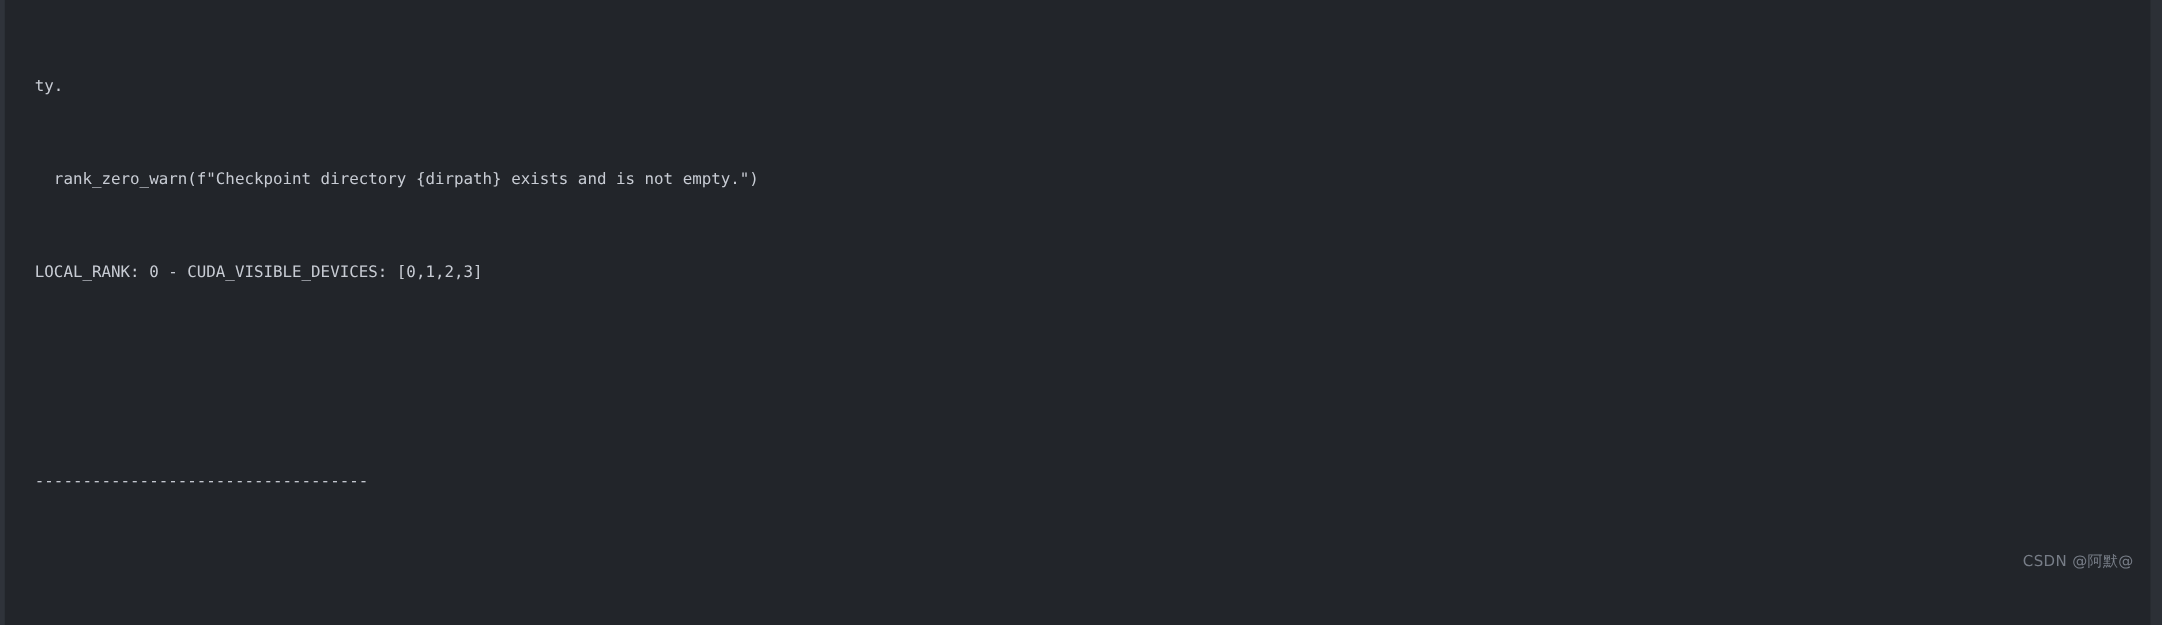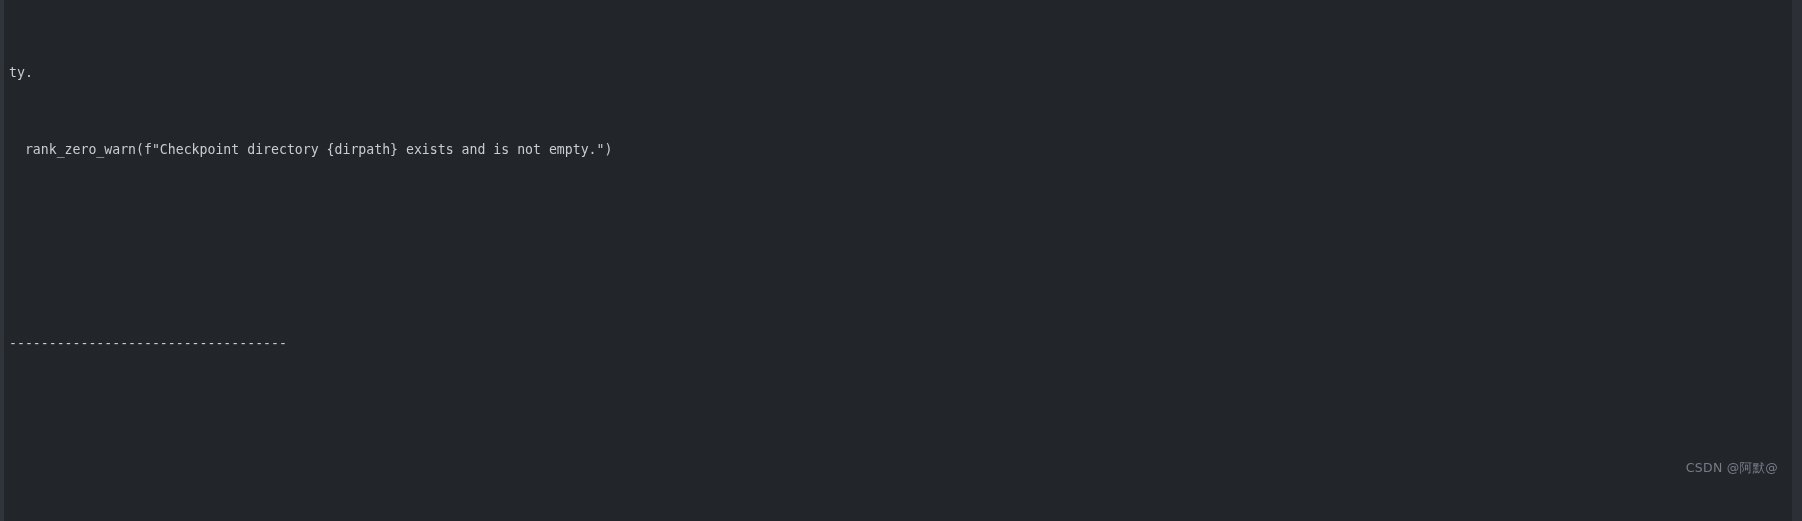--- a/index.html
+++ b/index.html
@@ -40,20 +40,21 @@
     position: absolute;
     left: 9px;
     top: 5px;
     right: 0;
     white-space: pre;
   }
   .line {
     height: 19.35px;
     white-space: pre;
     overflow: visible;
+    margin-left: 20px;
   }
   .tok { white-space: pre; }
   .watermark {
     position: absolute;
     right: 24px;
     bottom: 44px;
     color: #7c828c;
     font-family: "DejaVu Sans", "Liberation Sans", sans-serif;
     font-size: 12.5px;
     letter-spacing: 0.3px;
@@ -67,20 +68,21 @@
 
   <div class="gutter"></div>
   <div class="right-gutter"></div>
 
   <div class="lines">
 
     <div class="line"><span class="tok">ty.</span></div>
 
     <div class="line"><span class="tok">  rank_zero_warn(f"Checkpoint directory {dirpath} exists and is not empty.")</span></div>
 
+    <div class="line"><span class="tok">LOCAL_RANK: 0 - CUDA_VISIBLE_DEVICES: [0,1,2,3]</span></div>
 
     <div class="line"><span class="tok"></span></div>
 
 
     <div class="line"><span class="tok">-----------------------------------</span></div>
 
     
 
     
 

